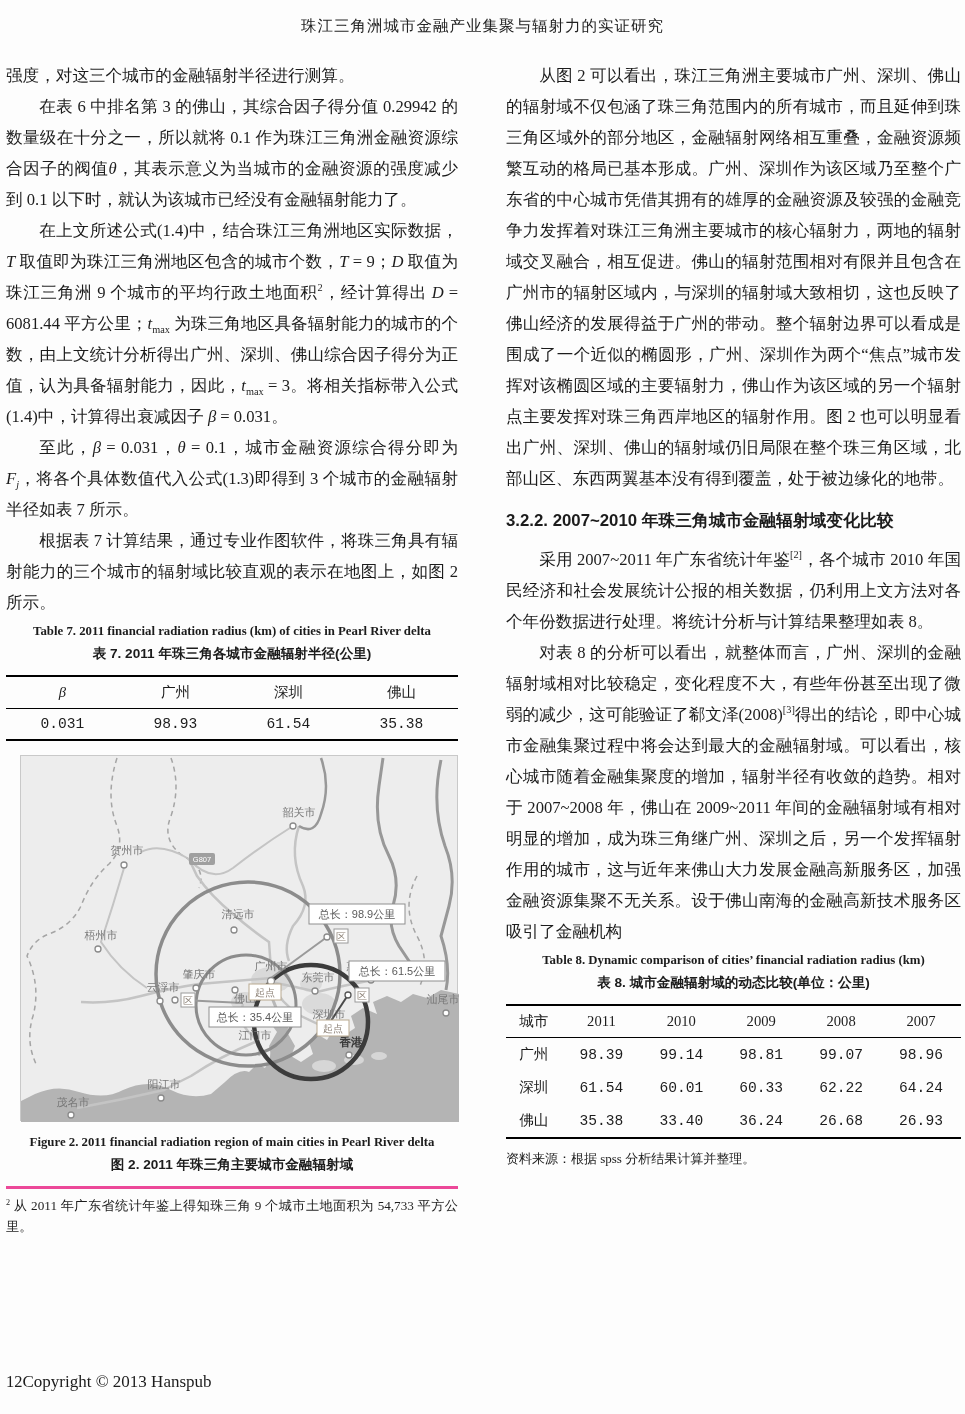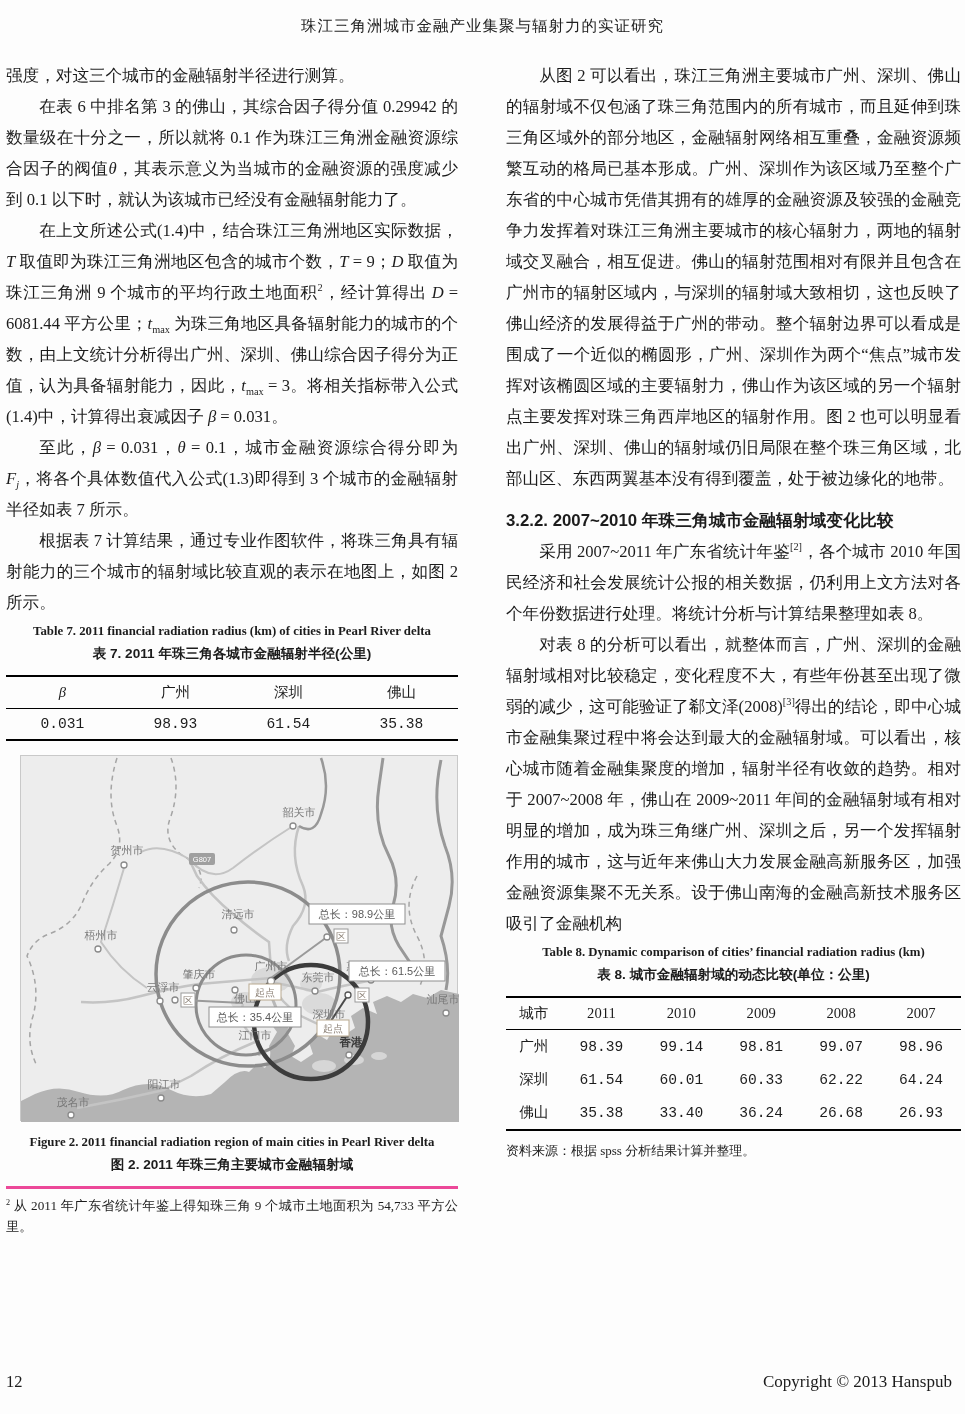--- a/index.html
+++ b/index.html
@@ -21,21 +21,21 @@
     font-size:16.6px; line-height:31px; text-align:justify;
     text-indent:2em;
   }
   .body-text p.no-indent { text-indent:0; }
   sup { font-size:0.62em; vertical-align:super; line-height:0; }
   sub { font-size:0.62em; vertical-align:sub; line-height:0; }
   i { font-family:"Liberation Serif",serif; }
   .sec-heading {
     font-family:"Liberation Sans","DejaVu Sans",sans-serif;
     font-weight:bold; font-size:16.8px; line-height:30px;
-    margin-top:12px; margin-bottom:0; text-align:left;
+    margin-top:12px; margin-bottom:8px; text-align:left;
   }
   .cap-block { margin-top:4px; margin-bottom:10px; }
   .cap-en {
     font-weight:bold; font-size:12.8px; line-height:19px;
     text-align:center; padding:0 14px;
   }
   .cap-zh {
     font-family:"Liberation Sans","DejaVu Sans",sans-serif;
     font-weight:bold; font-size:13.6px; line-height:22px; text-align:center;
     margin-top:2px;
@@ -53,21 +53,21 @@
   .figure-map {
     margin:14px 0 0 14px; width:438px; height:366px;
     border:1px solid #c9c9c9; background:#ededed; position:relative;
   }
   .fig-cap { margin-top:12px; }
   .footnote-block { margin-top:10px; border-top:3px solid #ec4899; padding-top:6px; }
   .footnote-text { font-size:13.2px; line-height:21px; text-align:justify; }
   .src-note { font-size:13px; line-height:20px; margin-top:10px; color:#1c1c1c; }
   .footer-row {
     position:absolute; left:6px; right:13px; top:1372px;
-    display:flex; justify-content:space-between; align-items:baseline;
+    display:flex; align-items:baseline;
   }
   .page-num { font-size:16.5px; }
   .copyright { font-size:17px; }
   
   svg text { font-family:"Liberation Sans","DejaVu Sans",sans-serif; }
   .city-lbl { font-size:11px; fill:#787878; }
   .city-lbl-dark { font-size:11.5px; font-weight:bold; fill:#3a3a3a; }
   .measure-lbl { font-size:11px; fill:#5a5a5a; }
   .tag-lbl { font-size:10px; fill:#8a7f74; }
   .badge-lbl { font-size:7.5px; fill:#ffffff; }

